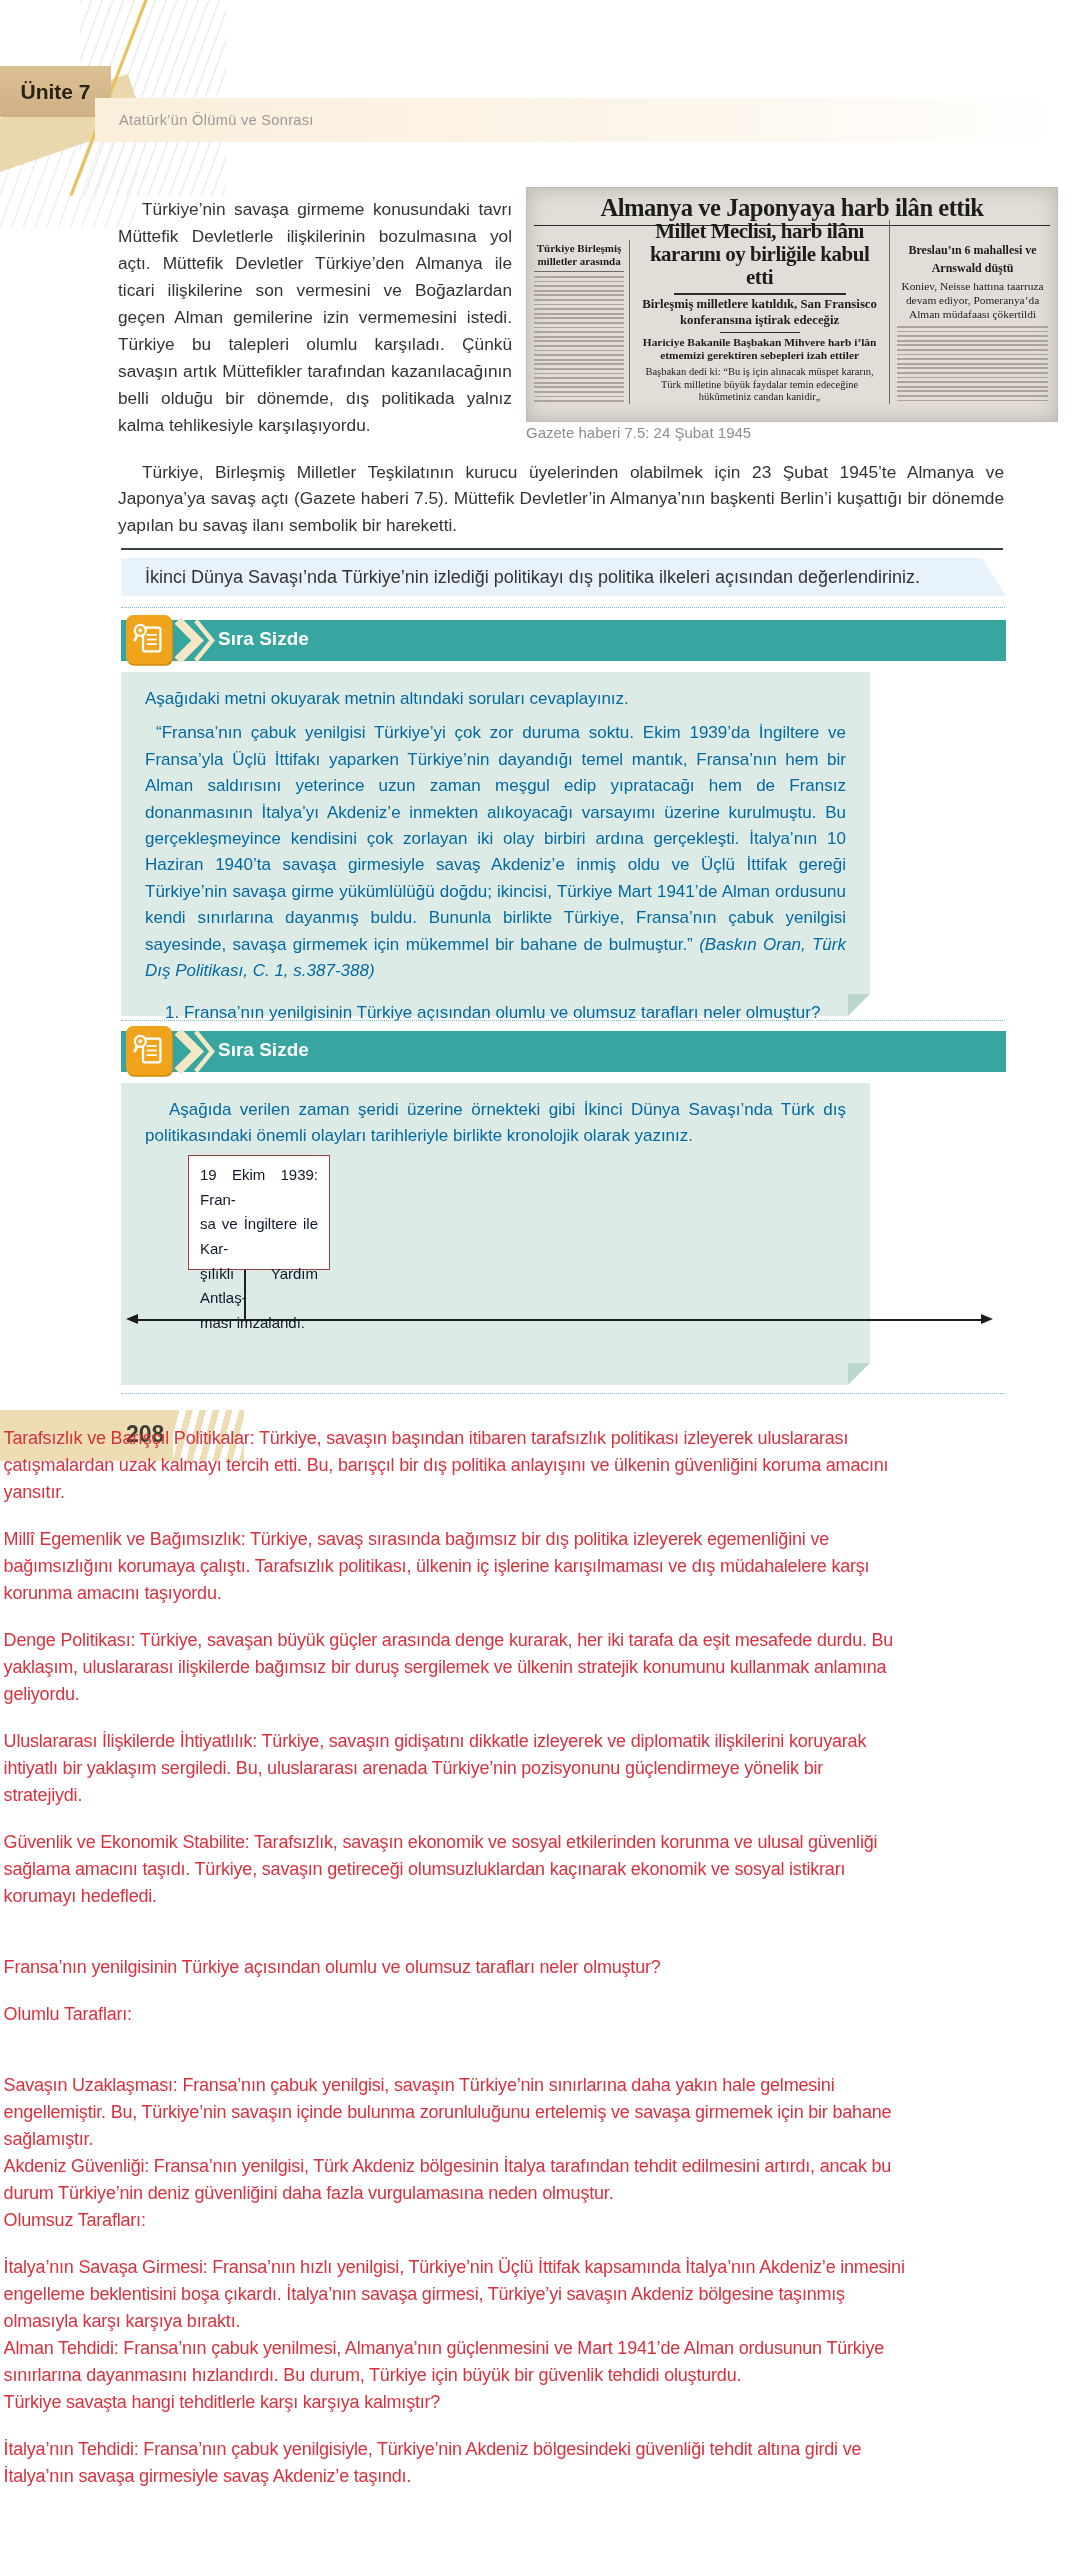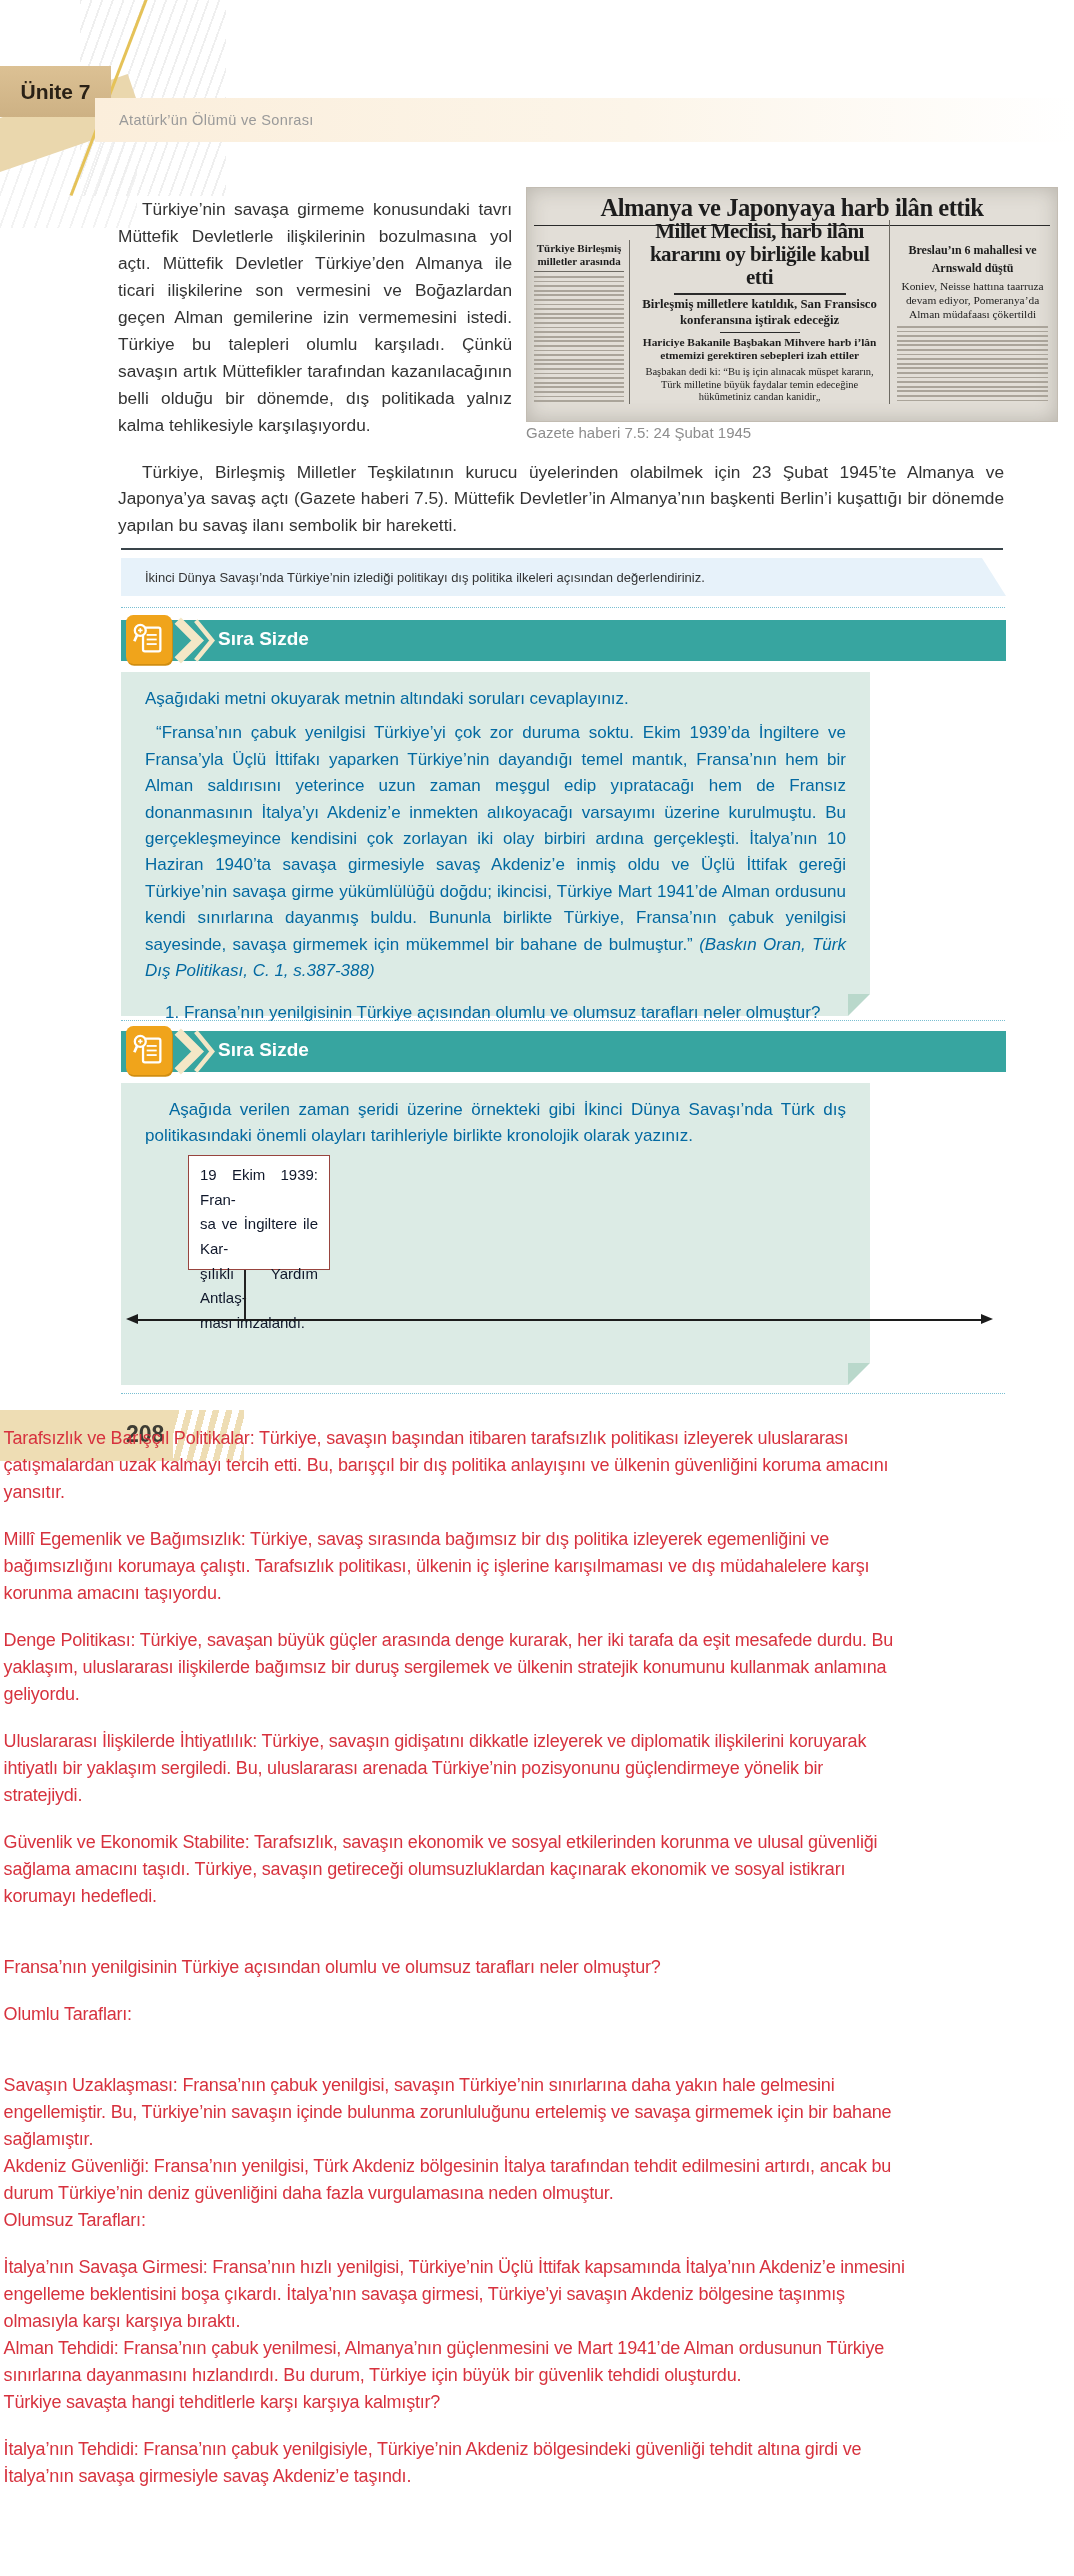--- a/index.html
+++ b/index.html
@@ -51,21 +51,21 @@
   .np-col3{width:160px;padding:0 1.8px 0 7.3px;text-align:center;}
   .np-c3-head{font-size:12px;font-weight:bold;line-height:17.3px;}
   .np-c3-sub{font-size:11.4px;line-height:13.7px;margin-top:3.6px;}
   .t2{height:78px;}
   .caption{position:absolute;left:526px;top:424px;font-size:15px;color:#8d8d8d;}
 
   
   .hr-dark{position:absolute;left:121px;top:548px;width:882px;height:1.8px;background:#39444a;}
   .blue-box{position:absolute;left:121px;top:558px;width:885px;height:38px;background:#e7f2fa;
       clip-path:polygon(0 0,calc(100% - 24px) 0,100% 100%,0 100%);display:flex;align-items:center;}
-  .blue-box span{margin-left:24px;font-size:13px;color:#333;}
+  .blue-box span{margin-left:24px;font-size:18px;color:#333;}
   .dotted{position:absolute;left:121px;width:884px;height:0;border-top:1.8px dotted #79bfd2;}
   .d1{top:607px;} .d2{top:1020px;} .d3{top:1393px;}
 
   
   .banner{position:absolute;left:121px;width:885px;height:41px;background:#37a5a0;}
   .b1{top:620px;} .b2{top:1031px;}
   .banner .icon-box{position:absolute;left:4.6px;top:-4.6px;width:46px;height:49px;background:#f0a41b;
       border-radius:7.3px;box-shadow:0.9px 1.8px 0 #d08d10;display:flex;align-items:center;justify-content:center;}
   .banner .chevrons{position:absolute;left:51px;top:-2.7px;}
   .banner-label{position:absolute;left:97px;top:8.2px;font-size:19px;font-weight:bold;color:#fff;}

